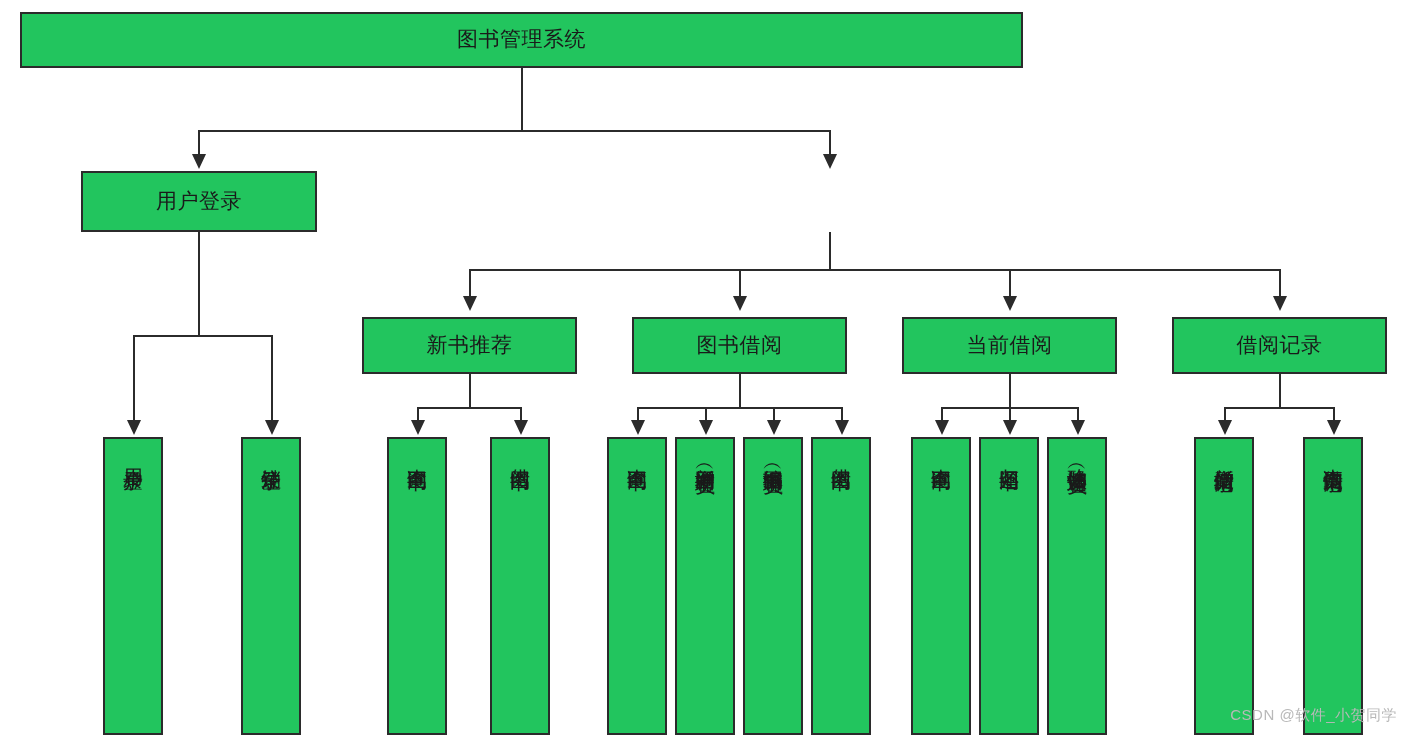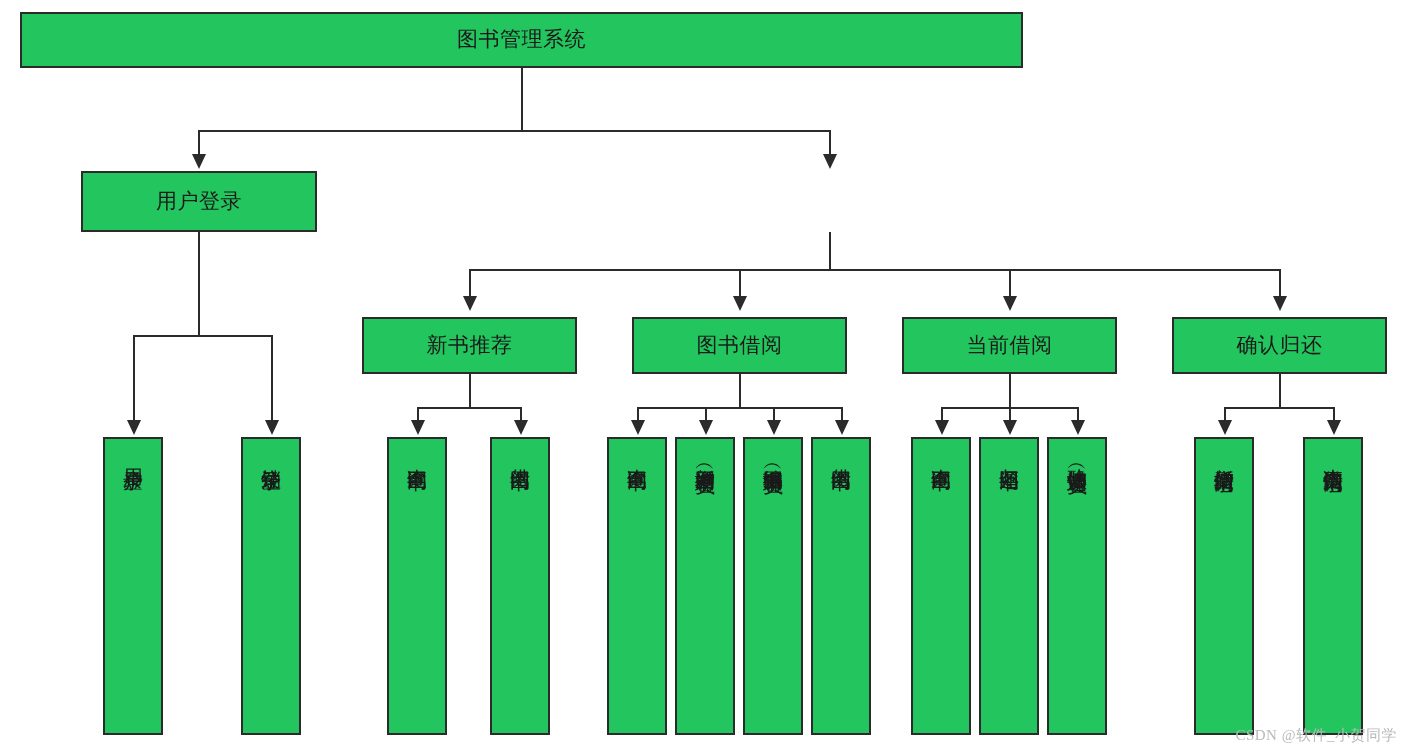--- a/index.html
+++ b/index.html
@@ -56,26 +56,26 @@
     position:absolute;
     width:0;height:0;
     border-left:7px solid transparent;
     border-right:7px solid transparent;
     border-top:15px solid #2b2b2b;
   }
   
   #watermark{
     position:absolute;
     right:8px;
-    bottom:2px;
+    bottom:22px;
     font-size:15px;
     color:#b9b9b9;
     letter-spacing:0.5px;
     white-space:nowrap;
-    font-family:Liberation Serif, serif;
+    font-family:Liberation Sans, sans-serif;
   }
 </style>
 </head>
 <body>
 
 <div id="canvas">
 
   <div class="node h" style="left:20px;top:12px;width:1003px;height:56px;">
     <span>图书管理系统</span>
   </div>
@@ -113,21 +113,21 @@
   <div class="node h" style="left:362px;top:317px;width:215px;height:57px;">
     <span>新书推荐</span>
   </div>
   <div class="node h" style="left:632px;top:317px;width:215px;height:57px;">
     <span>图书借阅</span>
   </div>
   <div class="node h" style="left:902px;top:317px;width:215px;height:57px;">
     <span>当前借阅</span>
   </div>
   <div class="node h" style="left:1172px;top:317px;width:215px;height:57px;">
-    <span>确认归还</span>
+    <span>借阅记录</span>
   </div>
 
   <div class="ln v" style="left:469px;top:374px;height:34px;"></div>
   <div class="ln h" style="left:417px;top:407px;width:105px;"></div>
   <div class="ln v" style="left:417px;top:407px;height:15px;"></div>
   <div class="ln v" style="left:520px;top:407px;height:15px;"></div>
   <div class="arrow" style="left:411px;top:420px;"></div>
   <div class="arrow" style="left:514px;top:420px;"></div>
 
   <div class="ln v" style="left:739px;top:374px;height:34px;"></div>

